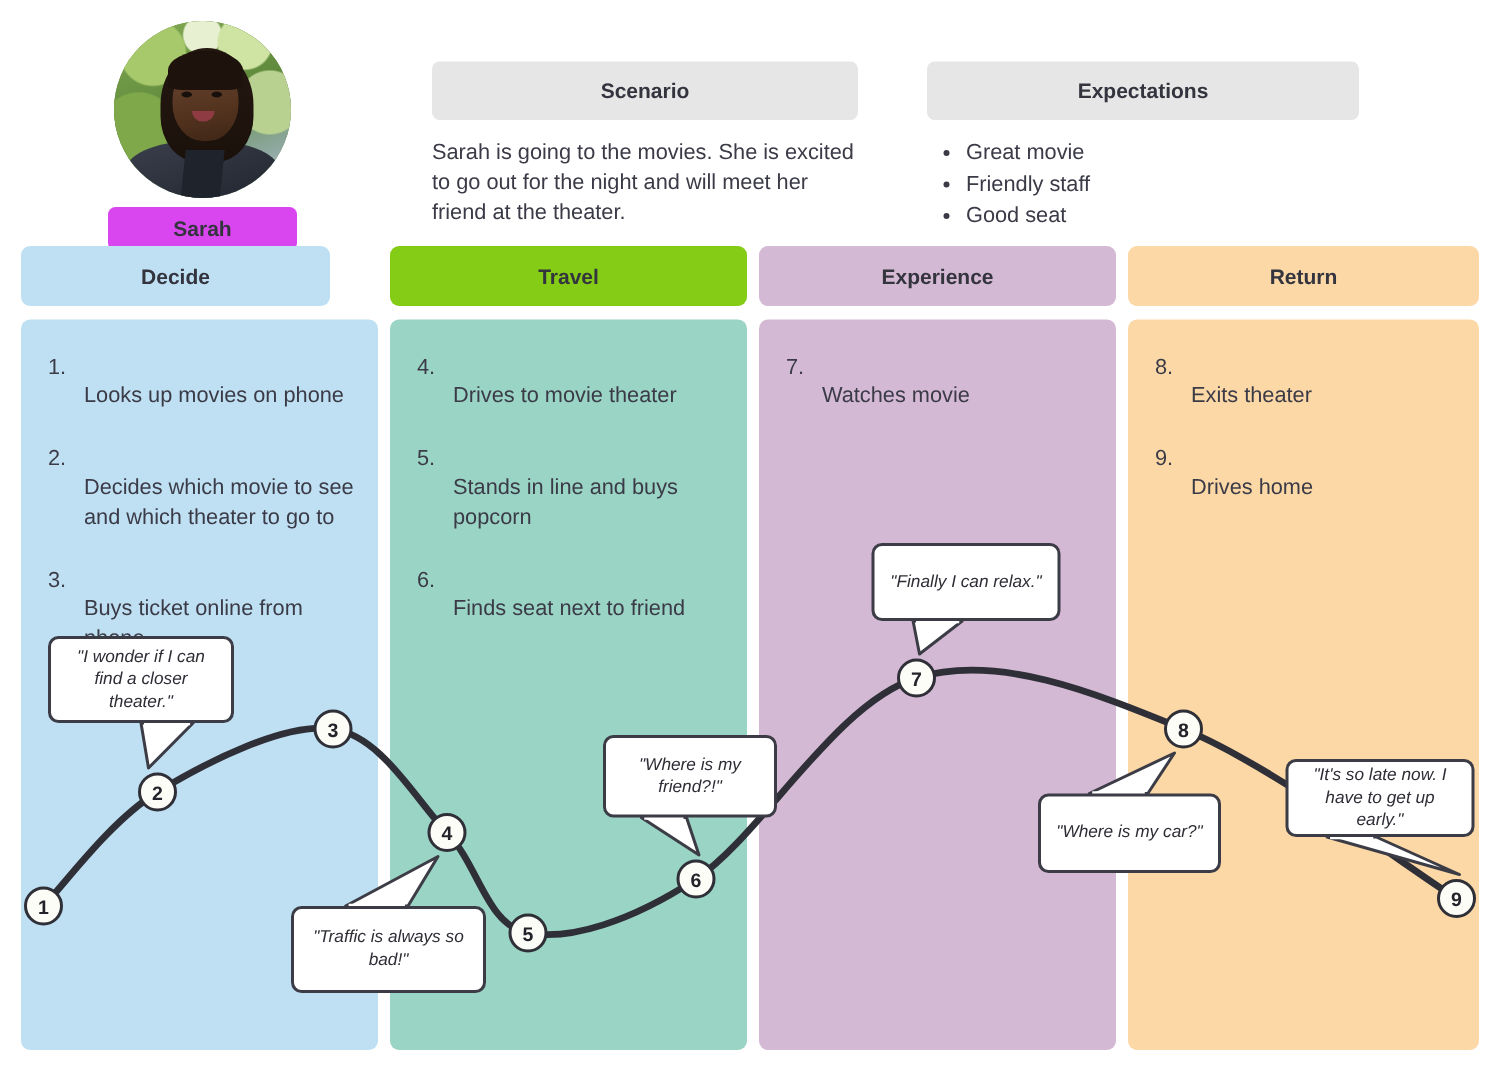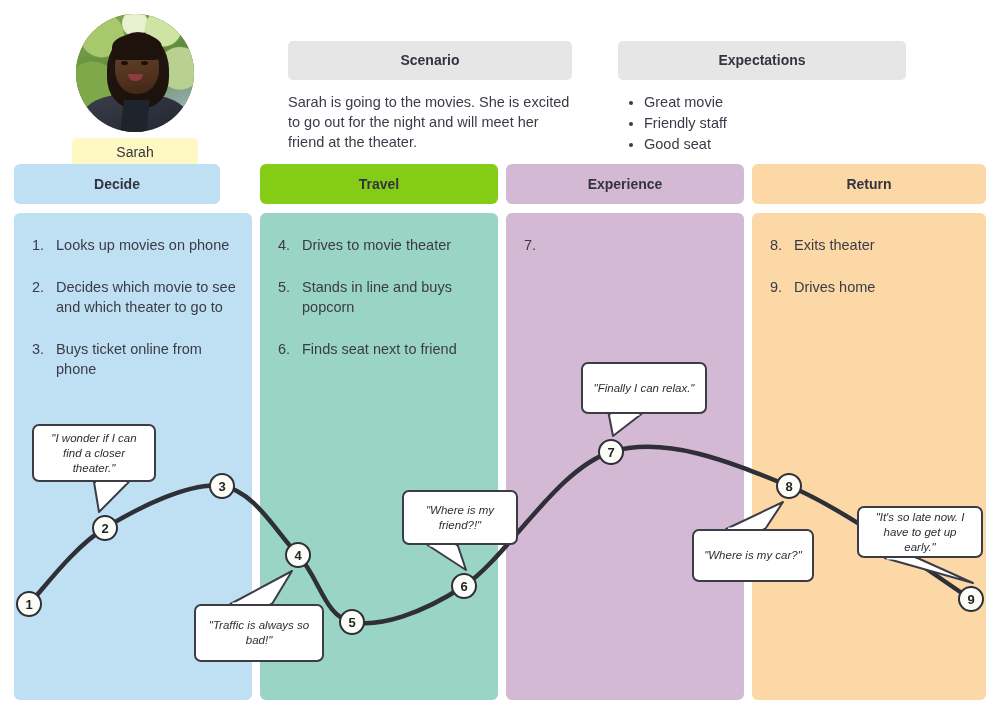--- a/index.html
+++ b/index.html
@@ -123,25 +123,25 @@
     width: 26px;
     height: 34px;
     margin-left: -13px;
     background: #1f232b;
     z-index: 2;
     transform: skewX(-6deg);
   }
 
   #persona-name-chip {
     margin-top: 6px;
-    background: #fef9c3;
+    background: #d946ef;
     border-radius: 5px;
     padding: 6px 0 7px;
     font-size: 14px;
-    font-weight: normal;
+    font-weight: bold;
     color: #34343f;
   }
 
   .header-card {
     position: absolute;
   }
   .header-chip {
     background: #e6e6e6;
     border-radius: 5px;
     text-align: center;
@@ -191,21 +191,21 @@
     font-size: 14.5px;
     line-height: 20px;
     color: #3b3b48;
     margin-bottom: 22px;
     display: flex;
   }
   .phase-step .num {
     width: 24px;
     flex: 0 0 24px;
   }
-  .phase-step .txt { flex: 1 1 auto; }
+  .phase-step .txt { flex: 1 1 auto; margin-top: 19px; }
 
   
   #curve-layer {
     position: absolute;
     left: 0;
     top: 0;
     width: 1000px;
     height: 717px;
     pointer-events: none;
   }
@@ -314,20 +314,21 @@
           <span class="num">6.</span>
           <span class="txt">Finds seat next to friend</span>
         </div>
       </div>
       <div class="phase-head" style="left: 506px; width: 238px; background: rgb(212, 185, 212);">
         <span>Experience</span>
       </div>
       <div class="phase-body" style="left: 506px; width: 238px; background: rgb(212, 185, 212);">
         <div class="phase-step">
           <span class="num">7.</span>
+          <span class="txt">Watches movie</span>
         </div>
       </div>
       <div class="phase-head" style="left: 752px; width: 234px; background: rgb(251, 216, 165);">
         <span>Return</span>
       </div>
       <div class="phase-body" style="left: 752px; width: 234px; background: rgb(251, 216, 165);">
         <div class="phase-step">
           <span class="num">8.</span>
           <span class="txt">Exits theater</span>
         </div>

